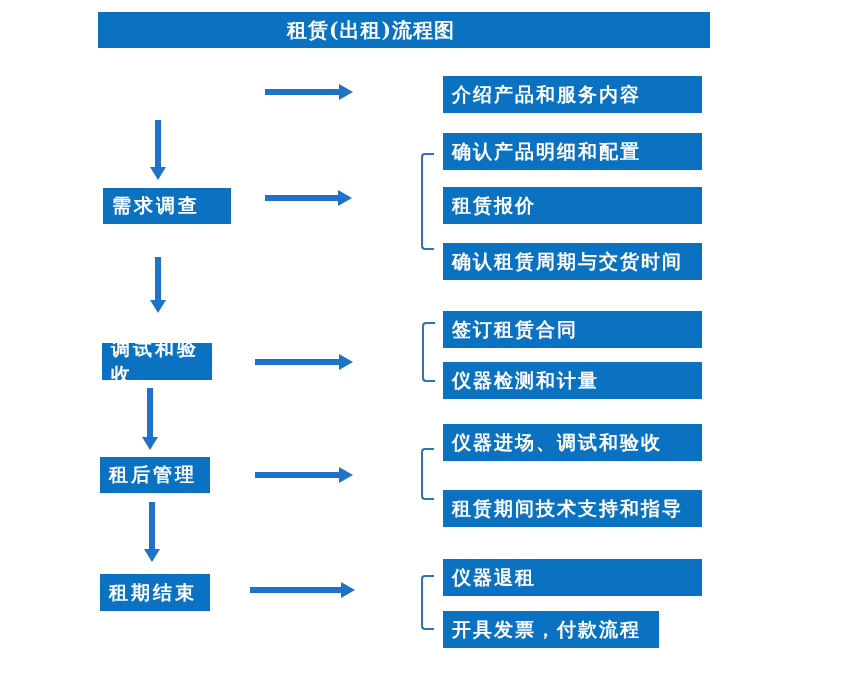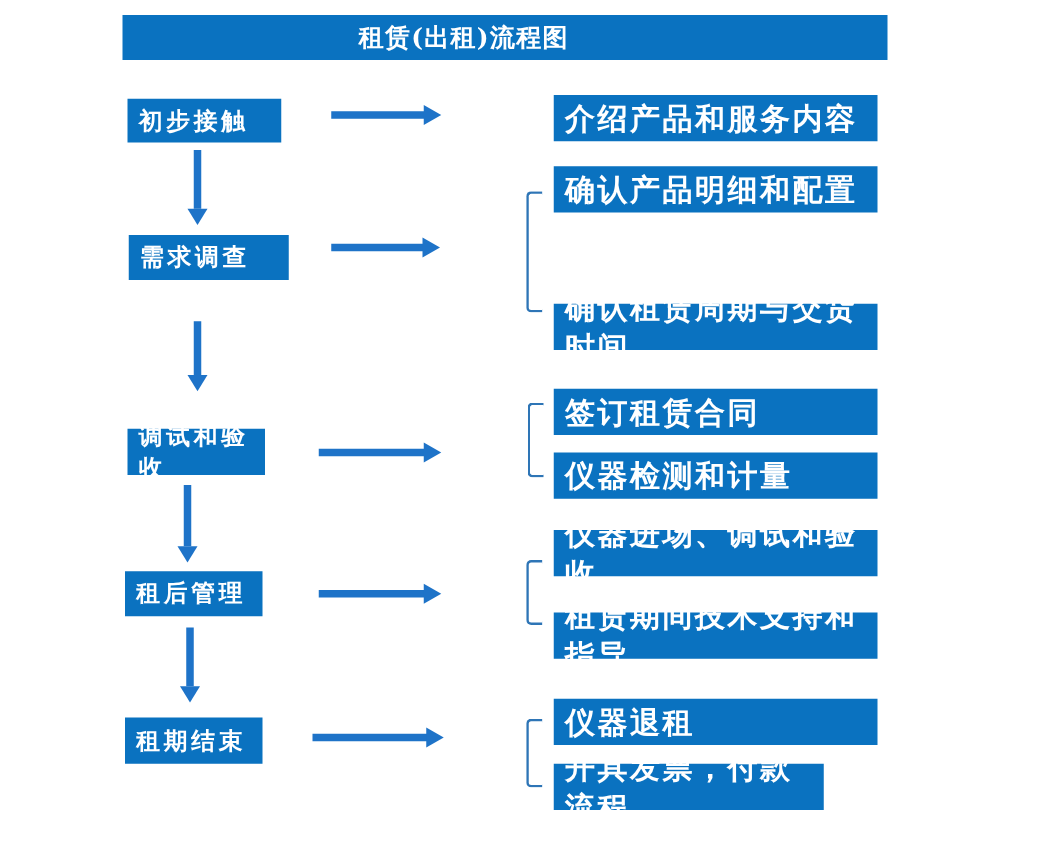--- a/index.html
+++ b/index.html
@@ -15,21 +15,21 @@
     display:flex;align-items:center;
     box-sizing:border-box;
     padding-left:28px;
   }
   .title-bar{
     left:98px;top:12px;width:612px;height:36px;
     font-size:20px;justify-content:center;letter-spacing:1px;
   }
   .title-bar span{transform:translateX(-47px);}
   .stage{font-size:19px;letter-spacing:3px;padding-left:9px;}
-  .detail{font-size:24px;letter-spacing:2px;padding-left:9px;}
+  .detail{font-size:19px;letter-spacing:2px;padding-left:9px;}
   
   .varrow{position:absolute;width:16px;}
   .varrow .shaft{position:absolute;left:5px;top:0;width:6px;background:var(--arrow-blue,#1e73c8);}
   .varrow .head{position:absolute;left:0;bottom:0;width:0;height:0;
     border-left:8px solid transparent;border-right:8px solid transparent;
     border-top:13px solid var(--arrow-blue,#1e73c8);}
   
   .harrow{position:absolute;height:16px;}
   .harrow .shaft{position:absolute;left:0;top:5px;height:6px;background:var(--arrow-blue,#1e73c8);}
   .harrow .head{position:absolute;right:0;top:0;width:0;height:0;
@@ -44,21 +44,20 @@
 </style>
 </head>
 <body>
 
 <div id="canvas">
 
   <div class="blue-box title-bar">
     <span>租赁(出租)流程图</span>
   </div>
 
-  <div class="blue-box stage" style="left:102px;top:79px;width:123px;height:35px;">初步接触</div>
   <div class="blue-box stage" style="left:103px;top:188px;width:128px;height:36px;">需求调查</div>
   <div class="blue-box stage" style="left:102px;top:343px;width:110px;height:37px;">调试和验收</div>
   <div class="blue-box stage" style="left:100px;top:457px;width:110px;height:36px;">租后管理</div>
   <div class="blue-box stage" style="left:100px;top:574px;width:110px;height:37px;">租期结束</div>
 
   <div class="varrow" style="left:150px;top:120px;height:60px;">
     <div class="shaft" style="height:47px;"></div>
     <div class="head"></div>
   </div>
   <div class="varrow" style="left:150px;top:257px;height:56px;">
@@ -96,20 +95,21 @@
   </div>
 
   <div class="bracket" style="left:421px;top:153px;height:97px;"></div>
   <div class="bracket" style="left:422px;top:322px;height:60px;"></div>
   <div class="bracket" style="left:421px;top:448px;height:52px;"></div>
   <div class="bracket" style="left:421px;top:575px;height:55px;"></div>
 
   <div class="blue-box detail" style="left:443px;top:76px;width:259px;height:37px;">介绍产品和服务内容</div>
 
   <div class="blue-box detail" style="left:443px;top:133px;width:259px;height:37px;">确认产品明细和配置</div>
+  <div class="blue-box detail" style="left:443px;top:187px;width:259px;height:37px;">租赁报价</div>
   <div class="blue-box detail" style="left:443px;top:243px;width:259px;height:37px;">确认租赁周期与交货时间</div>
 
   <div class="blue-box detail" style="left:443px;top:311px;width:259px;height:37px;">签订租赁合同</div>
   <div class="blue-box detail" style="left:443px;top:362px;width:259px;height:37px;">仪器检测和计量</div>
 
   <div class="blue-box detail" style="left:443px;top:424px;width:259px;height:37px;">仪器进场、调试和验收</div>
   <div class="blue-box detail" style="left:443px;top:490px;width:259px;height:37px;">租赁期间技术支持和指导</div>
 
   <div class="blue-box detail" style="left:443px;top:559px;width:259px;height:37px;">仪器退租</div>
   <div class="blue-box detail" style="left:443px;top:611px;width:216px;height:37px;">开具发票，付款流程</div>

